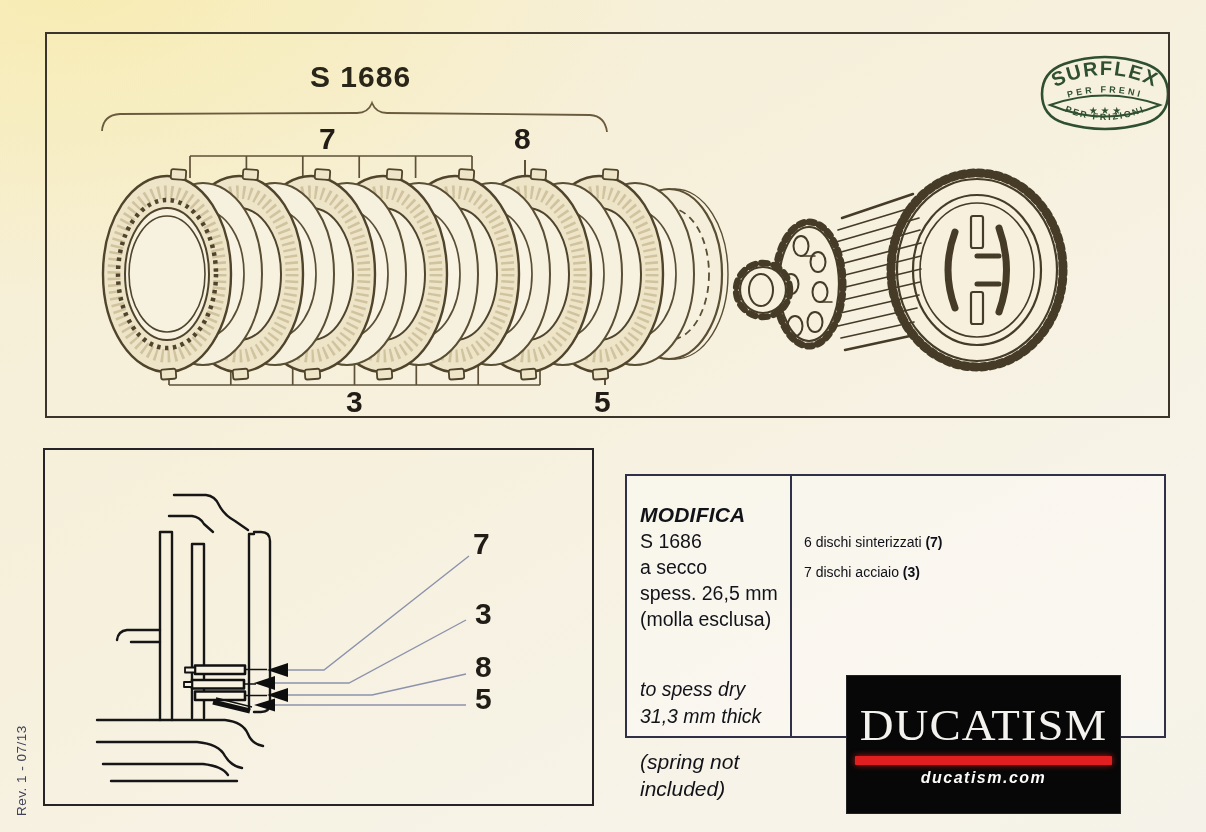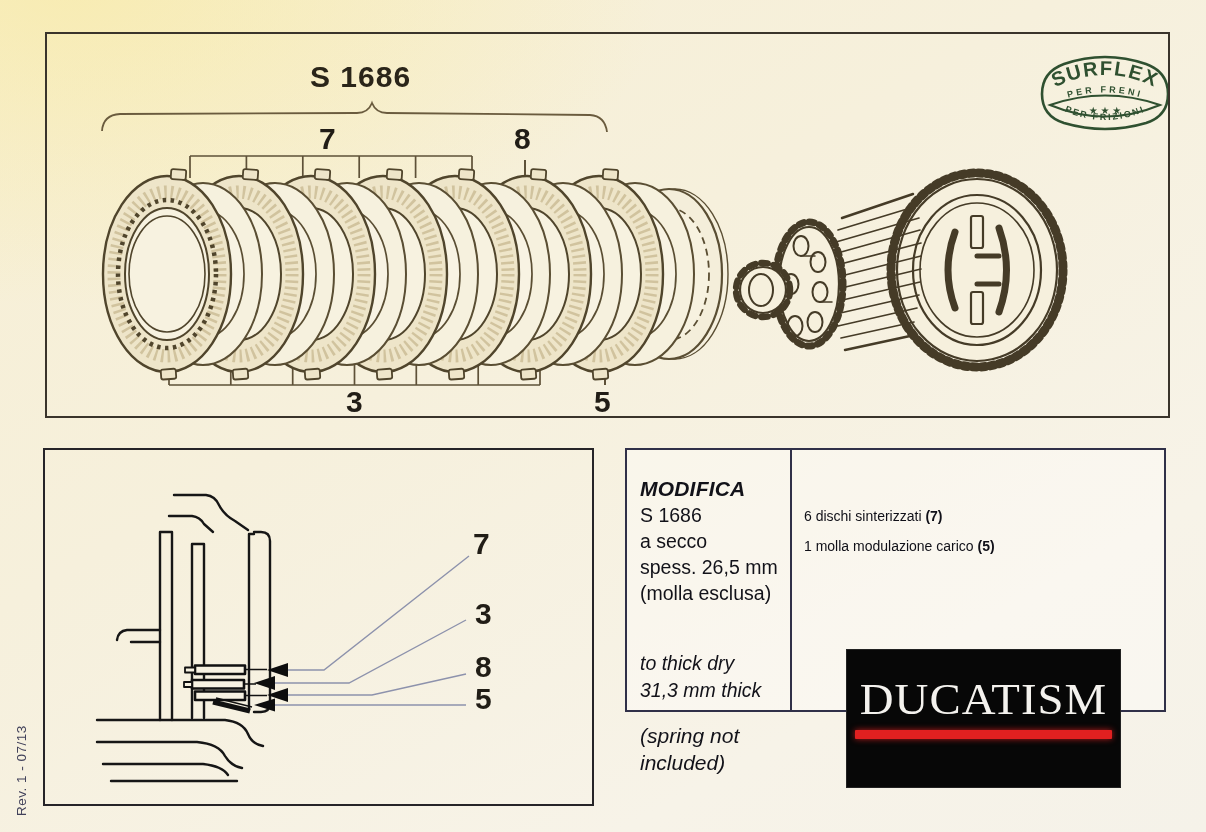--- a/index.html
+++ b/index.html
@@ -6,21 +6,21 @@
   .page{
     position:relative;width:1206px;height:832px;overflow:hidden;
     font-family:"Liberation Sans",sans-serif;
     background:
       radial-gradient(950px 520px at 6% -2%, rgba(248,233,150,.55), rgba(248,233,150,0) 62%),
       linear-gradient(150deg,#f7efd4 0%,#f6f0dc 40%,#f7f3e8 78%,#f5f2e9 100%);
   }
   .panel{position:absolute;box-sizing:border-box;background:transparent;}
   .top-panel{left:45px;top:32px;width:1125px;height:386px;border:2px solid #3a342b;}
   .cs-panel{left:43px;top:448px;width:551px;height:358px;border:2.5px solid #262428;}
-  .info-panel{left:625px;top:448px;width:541px;height:264px;border:2px solid #303048;background:rgba(255,255,255,.35);}
+  .info-panel{left:625px;top:474px;width:541px;height:264px;border:2px solid #303048;background:rgba(255,255,255,.35);}
   svg{display:block;}
   .art{position:absolute;left:0;top:0;}
   .num{position:absolute;font-weight:700;font-size:30px;line-height:30px;color:#211d16;}
   .part-code{position:absolute;left:310px;top:62px;font-weight:600;font-size:30px;line-height:30px;letter-spacing:1px;color:#2a2519;}
   .rev{position:absolute;left:14px;top:816px;transform:rotate(-90deg);transform-origin:0 0;
        font-size:13.5px;letter-spacing:.5px;color:#41415a;white-space:nowrap;}
   
   .divider{position:absolute;left:163px;top:0;bottom:0;width:2px;background:#303048;}
   .col-left{position:absolute;left:13px;top:26px;width:148px;color:#121219;}
   .mod-title,.upg-title{font-style:italic;font-weight:700;font-size:21px;line-height:26px;letter-spacing:.2px;}
@@ -204,34 +204,35 @@
   <section class="panel info-panel">
     <div class="divider"></div>
 
     <div class="col-left">
       <div class="mod-title">MODIFICA</div>
       <div class="mod-line">S 1686</div>
       <div class="mod-line">a secco</div>
       <div class="mod-line">spess. 26,5 mm</div>
       <div class="mod-line">(molla esclusa)</div>
       <div class="upg-block">
-        <div class="upg-line">to thick dry</div>
+        <div class="upg-line">to spess dry</div>
         <div class="upg-line">31,3 mm thick</div>
         <div class="upg-line small">(spring not included)</div>
       </div>
     </div>
 
     <div class="col-right">
       <div class="series-item">
         <span>6 dischi sinterizzati </span><b>(7)</b>
       </div>
       <div class="series-item">
-        <span>1 molla modulazione carico </span><b>(5)</b>
+        <span>7 dischi acciaio </span><b>(3)</b>
       </div>
     </div>
 
     <div class="ducatism">
       <div class="duc-brand">DUCATISM</div>
       <div class="duc-bar"></div>
+      <div class="duc-site">ducatism.com</div>
     </div>
   </section>
 
 </div>
 
 </body></html>

